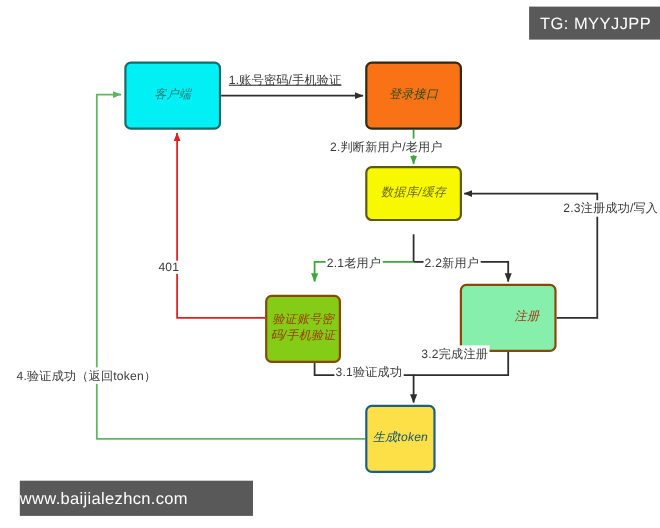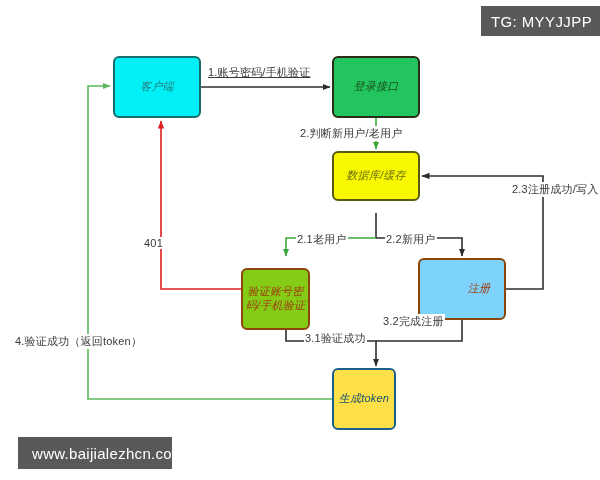--- a/index.html
+++ b/index.html
@@ -37,39 +37,39 @@
     font-style: italic;
   }
   .node-client {
     left: 113px; top: 56px; width: 88px; height: 62px;
     background: #00f0f5;
     border: 2px solid #1a6b6b;
     color: #2a7a7a;
   }
   .node-login {
     left: 332px; top: 56px; width: 88px; height: 62px;
-    background: #22c55e;
+    background: #f97316;
     border: 2px solid #2b2b1a;
     color: #1d4d1d;
   }
   .node-db {
     left: 332px; top: 151px; width: 88px; height: 50px;
     background: #f8f800;
     border: 2px solid #5a5a12;
     color: #6b6b12;
   }
   .node-verify {
     left: 241px; top: 268px; width: 69px; height: 62px;
     background: #84cc16;
     border: 2px solid #8a4708;
     color: #a03b10;
   }
   .node-register {
     left: 418px; top: 258px; width: 88px; height: 62px;
-    background: #7dd3fc;
+    background: #86efac;
     border: 2px solid #8a4708;
     color: #a03b10;
     padding-left: 36px;
   }
   .node-token {
     left: 332px; top: 368px; width: 64px; height: 62px;
     background: #fde047;
     border: 2px solid #1b5f8d;
     color: #17526f;
   }
@@ -88,26 +88,25 @@
   .lbl-21  { left: 296px; top: 232px; }
   .lbl-22  { left: 385px; top: 232px; }
   .lbl-23  { left: 511px; top: 182px; }
   .lbl-31  { left: 304px; top: 331px; }
   .lbl-32  { left: 382px; top: 314px; text-align: center; }
   .lbl-401 { left: 143px; top: 237px; }
   .lbl-4   { left: 14px; top: 334px; }
   .watermark {
     position: absolute;
     left: 18px; top: 437px;
-    width: 154px; height: 32px;
+    width: 212px; height: 32px;
     background: #595959;
     color: #ffffff;
     display: flex;
     align-items: center;
-    padding-left: 14px;
     box-sizing: border-box;
     font-size: 15px;
     letter-spacing: 0.3px;
     z-index: 6;
     text-align: center;
   }
   .tg-badge {
     position: absolute;
     left: 471px; top: 6px;
     width: 121px; height: 30px;

